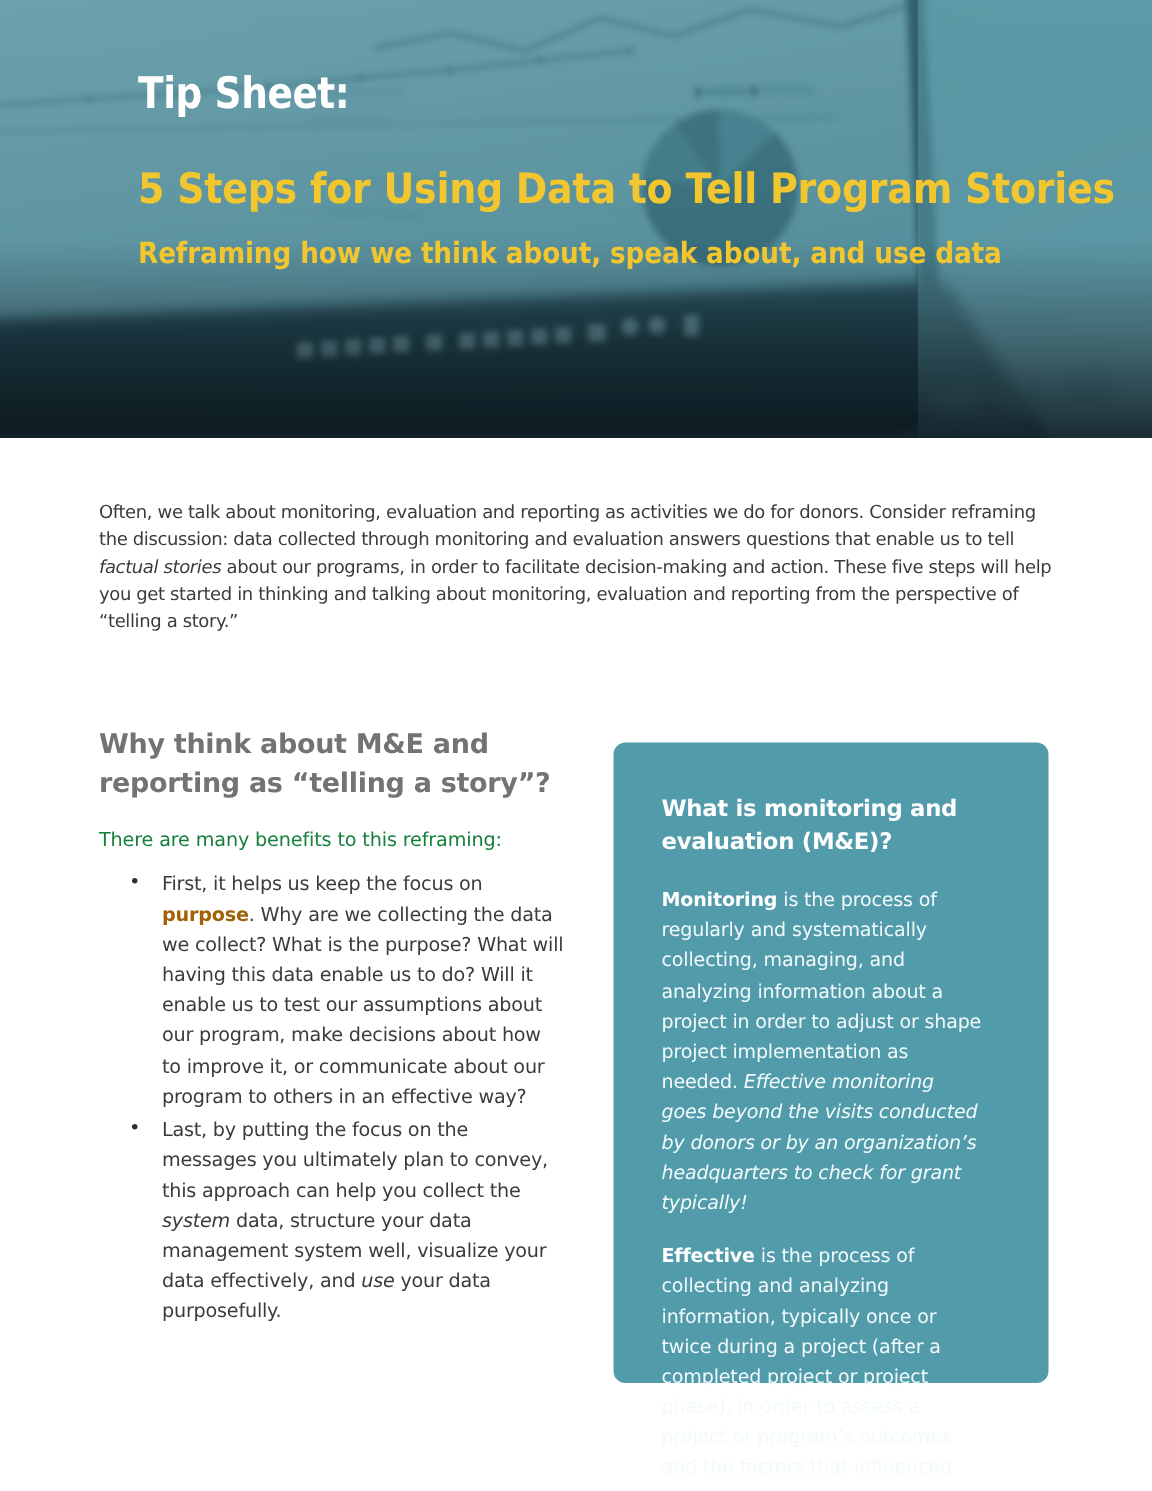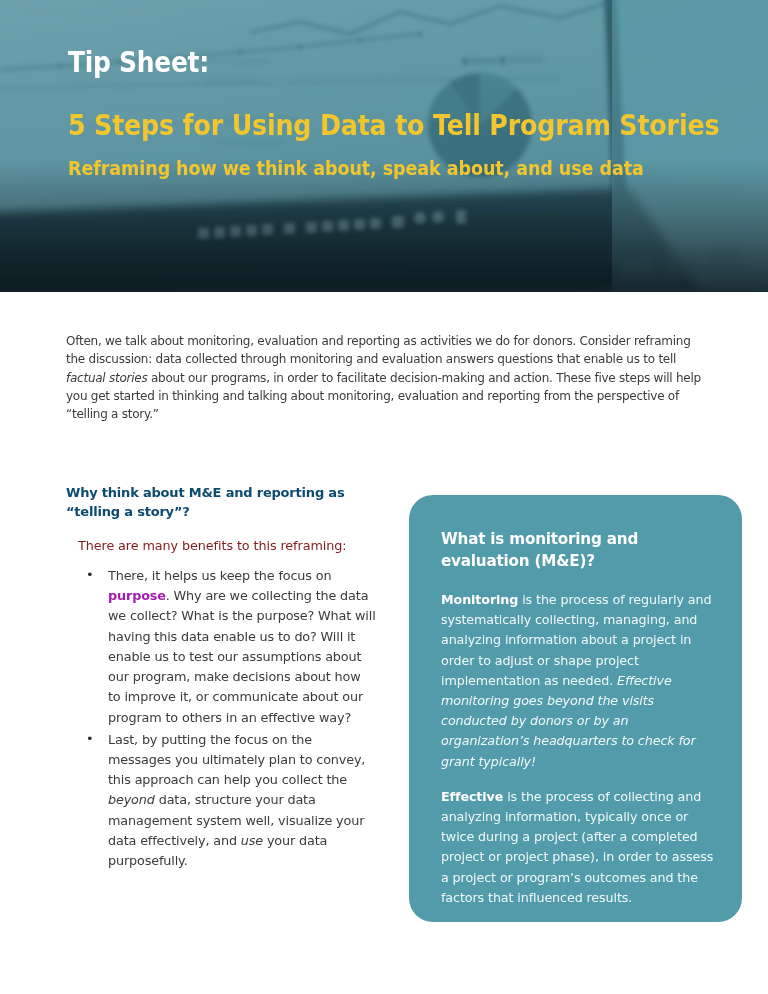--- a/index.html
+++ b/index.html
@@ -38,21 +38,21 @@
     inset: 0;
     background: linear-gradient(180deg,
        rgba(74,142,157,0.62) 0%,
        rgba(66,134,150,0.60) 55%,
        rgba(30,63,74,0.66) 78%,
        rgba(12,26,32,0.88) 100%);
     mix-blend-mode: normal;
   }
   .hero-text {
     position: absolute;
-    left: 68px;
+    left: 92px;
     top: 0;
     width: 660px;
     height: 268px;
   }
   .tip-sheet {
     position: absolute;
     top: 48px;
     left: 0;
     color: #ffffff;
     font-family: "DejaVu Sans", sans-serif;
@@ -106,34 +106,34 @@
   }
   .intro i { font-style: italic; }
 
   .left-col {
     position: absolute;
     left: 66px;
     top: 484px;
     width: 310px;
   }
   .sec-heading {
-    color: #0c4a6e;
-    font-family: "DejaVu Sans", sans-serif;
-    font-weight: bold;
-    font-size: 13px;
+    color: #737373;
+    font-family: "DejaVu Sans", sans-serif;
+    font-weight: bold;
+    font-size: 18px;
     line-height: 1.44;
     letter-spacing: -0.2px;
     margin: 0 0 16px 0;
   }
   .lead-in {
-    color: #7f1d1d;
+    color: #15803d;
     font-size: 12.8px;
     line-height: 1.45;
     letter-spacing: -0.1px;
-    margin: 0 0 10px 12px;
+    margin: 0 0 10px 0;
   }
   ul.bullets {
     margin: 0;
     padding: 0 0 0 20px;
     list-style: none;
   }
   ul.bullets li {
     position: relative;
     color: #3b3b3b;
     font-size: 12.8px;
@@ -143,34 +143,34 @@
     padding-left: 22px;
   }
   ul.bullets li::before {
     content: "\2022";
     position: absolute;
     left: 0;
     top: -1px;
     font-size: 13px;
     color: #2f2f2f;
   }
-  ul.bullets li b { font-weight: bold; color: #a21caf; }
+  ul.bullets li b { font-weight: bold; color: #a16207; }
   ul.bullets li i { font-style: italic; }
 
   
   .callout {
     position: absolute;
     left: 409px;
     top: 495px;
-    width: 333px;
+    width: 290px;
     height: 427px;
     background: #529BAA;
-    border-radius: 24px;
+    border-radius: 8px;
     box-sizing: border-box;
-    padding: 33px 24px 20px 32px;
+    padding: 33px 44px 20px 32px;
   }
   .callout-title {
     color: #ffffff;
     font-family: "DejaVu Sans", sans-serif;
     font-weight: bold;
     font-size: 15.2px;
     line-height: 1.45;
     letter-spacing: -0.2px;
     margin: 0 0 18px 0;
   }
@@ -307,24 +307,24 @@
   </div>
 </div>
 
 <p class="intro"><span>Often, we talk about monitoring, evaluation and reporting as activities we do for donors. Consider reframing the discussion: data collected through monitoring and evaluation answers questions that enable us to tell </span><i>factual stories</i><span> about our programs, in order to facilitate decision-making and action. These five steps will help you get started in thinking and talking about monitoring, evaluation and reporting from the perspective of “telling a story.”</span></p>
 
 <div class="left-col">
   <h2 class="sec-heading">Why think about M&amp;E and reporting as “telling a story”?</h2>
   <p class="lead-in">There are many benefits to this reframing:</p>
 
   <ul class="bullets">
-    <li><span>There, it helps us keep the focus on </span><b>purpose</b><span>. Why are we collecting the data we collect? What is the purpose? What will having this data enable us to do? Will it enable us to test our assumptions about our program, make decisions about how to improve it, or communicate about our program to others in an effective way?</span></li>
-
-
-    <li><span>Last, by putting the focus on the messages you ultimately plan to convey, this approach can help you collect the </span><i>beyond</i><span> data, structure your data management system well, visualize your data effectively, and </span><i>use</i><span> your data purposefully.</span></li>
+    <li><span>First, it helps us keep the focus on </span><b>purpose</b><span>. Why are we collecting the data we collect? What is the purpose? What will having this data enable us to do? Will it enable us to test our assumptions about our program, make decisions about how to improve it, or communicate about our program to others in an effective way?</span></li>
+
+
+    <li><span>Last, by putting the focus on the messages you ultimately plan to convey, this approach can help you collect the </span><i>system</i><span> data, structure your data management system well, visualize your data effectively, and </span><i>use</i><span> your data purposefully.</span></li>
   </ul>
 </div>
 
 <aside class="callout">
   <h3 class="callout-title">What is monitoring and evaluation (M&amp;E)?</h3>
 
   <p class="callout-p"><b>Monitoring</b><span> is the process of regularly and systematically collecting, managing, and analyzing information about a project in order to adjust or shape project implementation as needed. </span><i>Effective monitoring goes beyond the visits conducted by donors or by an organization’s headquarters to check for grant typically!</i></p>
 
   <p class="callout-p"><b>Effective</b><span> is the process of collecting and analyzing information, typically once or twice during a project (after a completed project or project phase), in order to assess a project or program’s outcomes and the factors that influenced results.</span></p>
 </aside>

